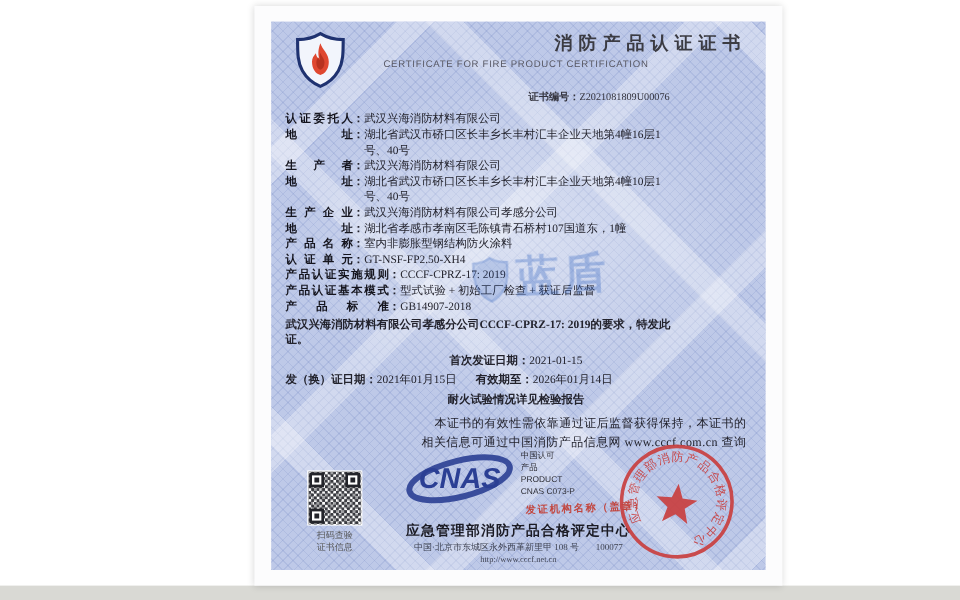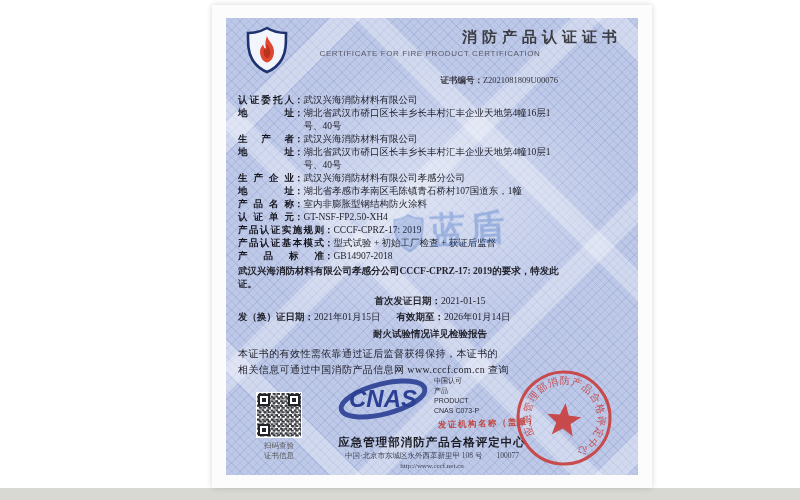--- a/index.html
+++ b/index.html
@@ -43,21 +43,21 @@
   .val{display:inline-block;vertical-align:top;max-width:262px;white-space:normal}
   .row-in{margin-left:58px}
   .row-in .lbl{width:auto}
   .statement{font-weight:bold;max-width:322px;margin-top:2px;line-height:13px}
   .statement .code{font-weight:bold}
   .line-first{text-align:center;margin-top:4px}
   .line-first b,.line-issue b{font-weight:bold}
   .line-issue{margin-top:3px}
   .line-issue .gap{display:inline-block;width:16px}
   .line-report{text-align:center;font-weight:bold;margin-top:4px}
-  .notes{text-align:left;font-size:10px;line-height:15.5px;margin-top:5px;letter-spacing:.4px;color:#1e1e28}
+  .notes{text-align:right;font-size:10px;line-height:15.5px;margin-top:5px;letter-spacing:.4px;color:#1e1e28}
   .watermark{
     position:absolute;left:166px;top:188px;z-index:2;display:flex;align-items:center;
     opacity:.32;transform:rotate(-3deg);color:#2f62c0;font-weight:bold;font-size:36px;
     letter-spacing:3px;font-family:"Liberation Sans",sans-serif;filter:blur(.4px);pointer-events:none;
   }
   .watermark svg{margin-right:4px}
   .qr-block{position:absolute;left:26px;top:374px;width:54px;z-index:3}
   .qr{width:46px;height:46px;background:#fff;position:relative;margin:0 auto}
   .qr-noise{position:absolute;inset:1px;background-image:repeating-conic-gradient(#2a2b31 0% 25%, #ffffff 0% 50%);background-size:4.6px 4.6px;opacity:.9}
   .qr-noise2{position:absolute;inset:1px;background-image:repeating-conic-gradient(#2a2b31 0% 25%, rgba(0,0,0,0) 0% 50%);background-size:7px 7px;opacity:.45}

